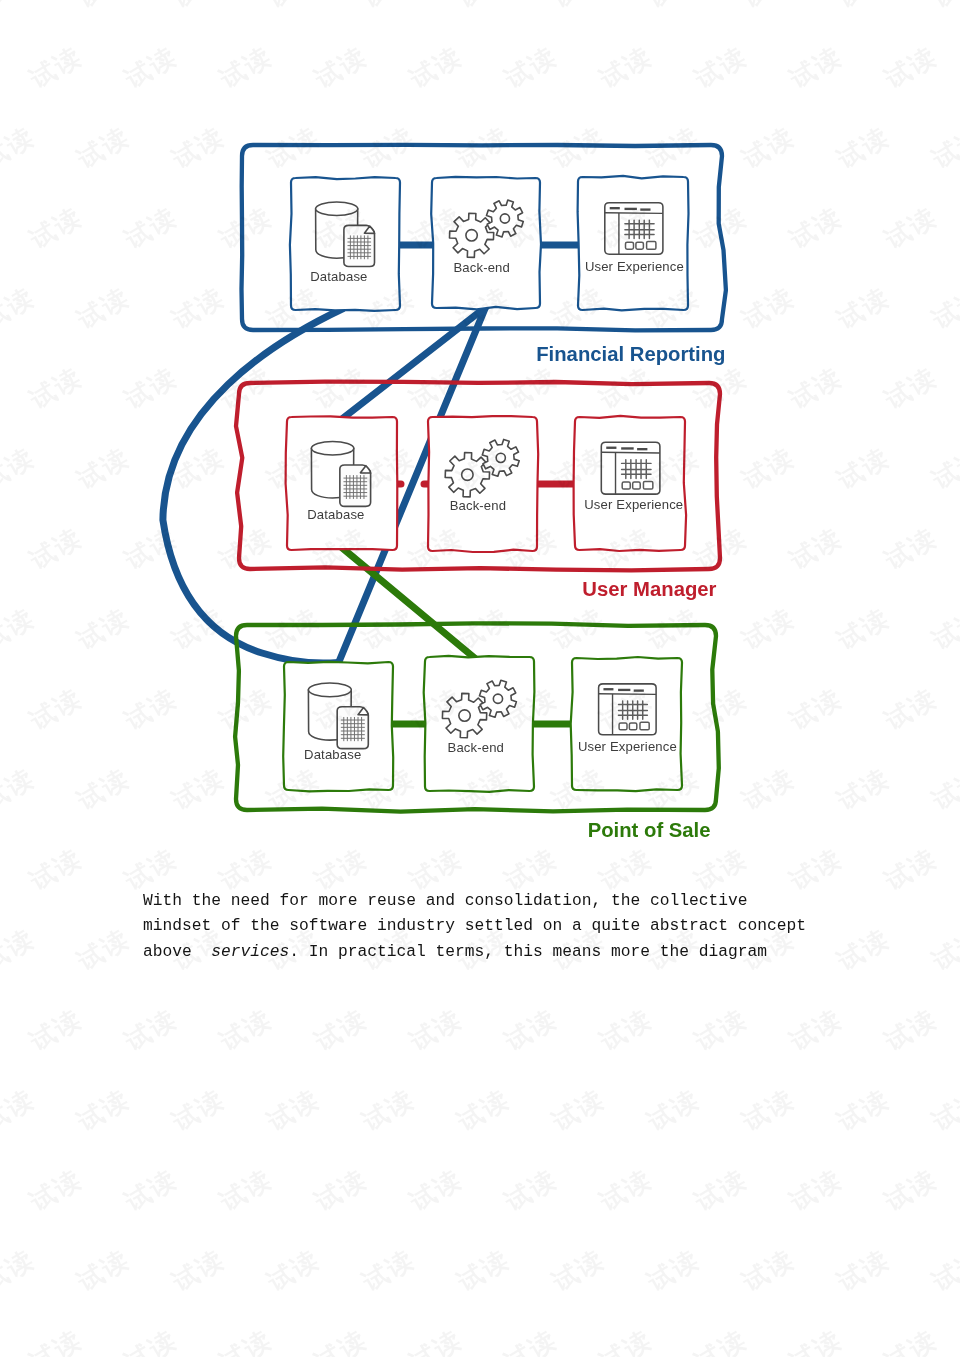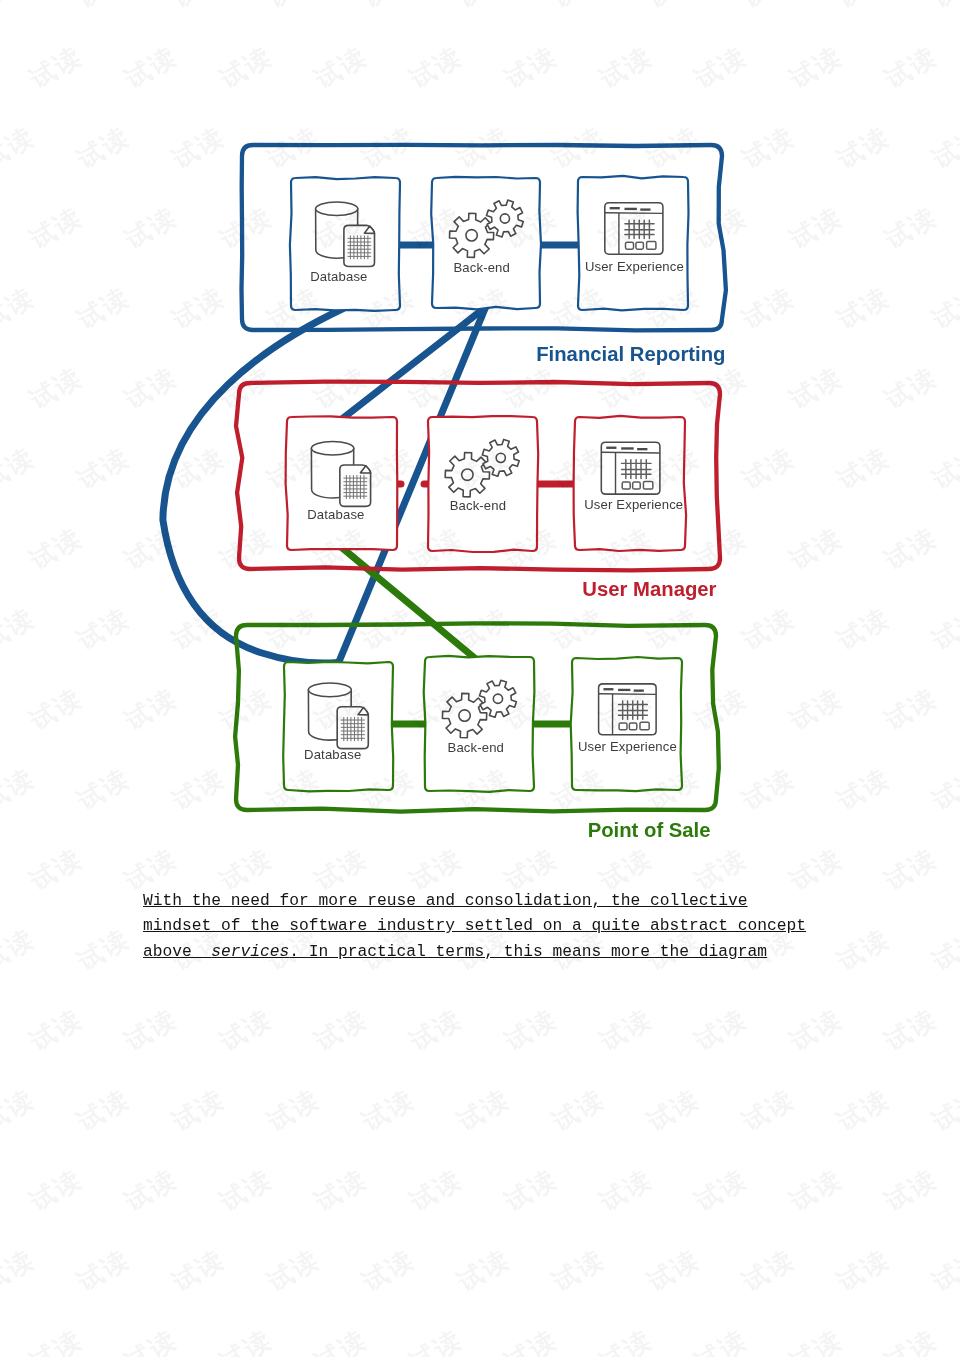--- a/index.html
+++ b/index.html
@@ -6,21 +6,21 @@
   html,body{margin:0;padding:0;}
   body{width:960px;height:1357px;background:#ffffff;
        font-family:"Liberation Sans",sans-serif;position:relative;overflow:hidden;}
   #diagram{position:absolute;left:0;top:0;width:960px;height:1357px;z-index:1;}
   #watermark-layer{position:absolute;left:0;top:0;width:960px;height:1357px;z-index:5;pointer-events:none;}
   text.hand{font-family:"Liberation Sans",sans-serif;font-size:13.1px;fill:#3d3d3d;letter-spacing:0.15px;}
   text.glabel{font-family:"Liberation Sans",sans-serif;font-weight:bold;font-size:20.3px;letter-spacing:0px;}
   .para{position:absolute;left:143px;top:888px;width:700px;
         font-family:"Liberation Mono",monospace;font-size:16.25px;line-height:25.3px;
         color:#141414;z-index:2;text-align:left;}
-  .para .ln{display:block;white-space:pre;text-decoration:underline;}
+  .para .ln{display:block;white-space:pre;}
   .para em{font-style:italic;margin-top:36px;}
   .wm{font-family:"DejaVu Sans",sans-serif;font-size:25.5px;fill:#000000;opacity:0.040;font-weight:bold;letter-spacing:2px;}
 </style>
 </head>
 <body>
 
 <svg id="diagram" viewBox="0 0 960 1357" width="960" height="1357">
 <defs>
  <g id="ico-db">
   <path d="M0.1 6.9 L0.3 48.0 C0.3 52.9 9.7 56.4 21.2 56.4 C31.4 56.4 40.3 53.7 42.0 49.4 L42.2 6.9" fill="#ffffff" stroke="#4b4b4b" stroke-width="1.55" stroke-linecap="round" stroke-linejoin="round"></path>

